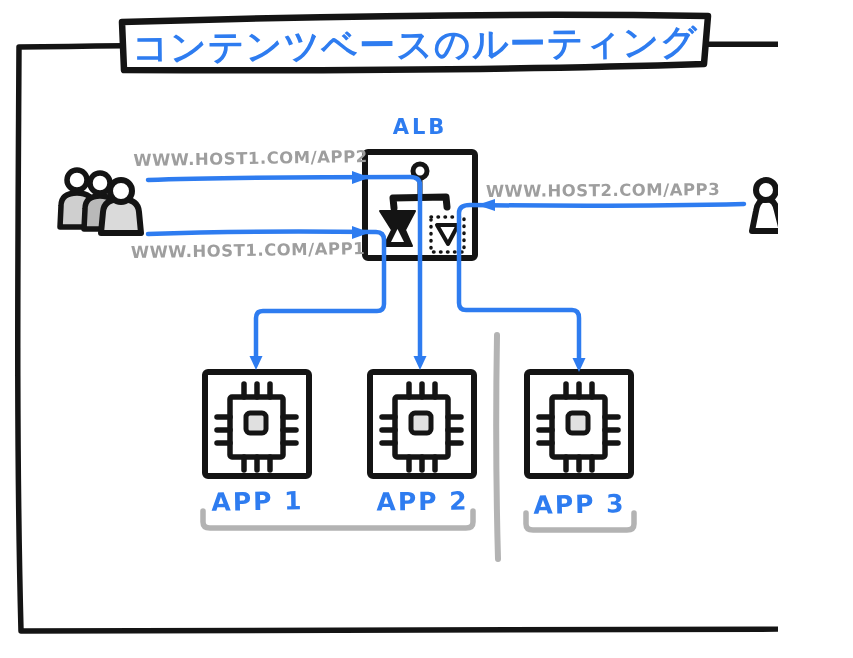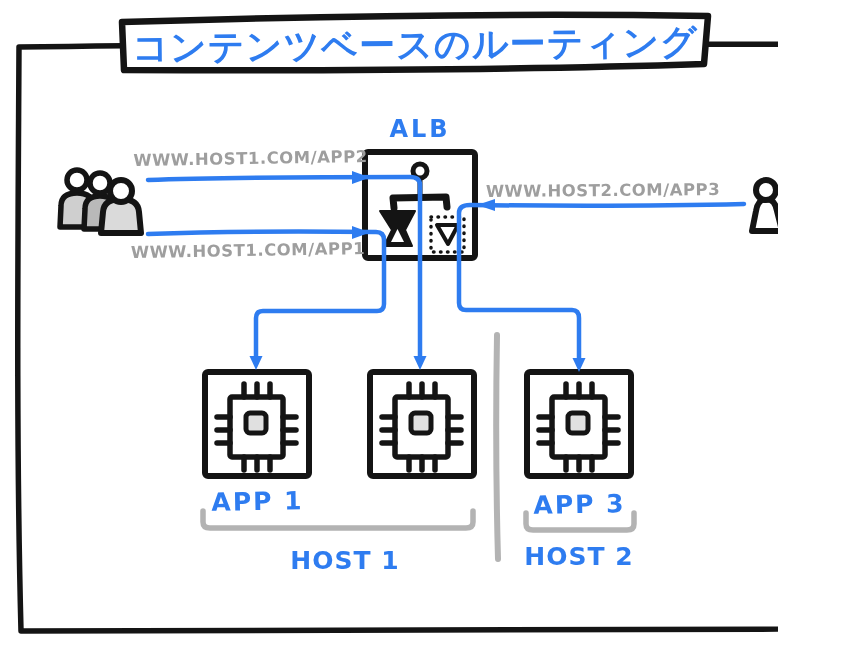--- a/index.html
+++ b/index.html
@@ -19,21 +19,21 @@
   }
   .title-text{
     color:#2e7cf0;
     font-size:36px;
     font-weight:600;
     letter-spacing:1px;
     transform:rotate(-0.6deg);
   }
   .alb-text{
     color:#2e7cf0;
-    font-size:24px;
+    font-size:21px;
     font-weight:bold;
     letter-spacing:3px;
   }
   .url-text{
     color:#9e9e9e;
     font-size:16.5px;
     font-weight:bold;
     letter-spacing:0.5px;
   }
   .app-text{
@@ -143,20 +143,19 @@
   <div class="lbl alb-text" style="left:385px;top:115px;width:70px;">ALB</div>
 
   <div class="lbl url-text" style="left:133px;top:149px;width:235px;transform:rotate(-1deg);">WWW.HOST1.COM/APP2</div>
 
   <div class="lbl url-text" style="left:128px;top:241px;width:240px;transform:rotate(-1deg);">WWW.HOST1.COM/APP1</div>
 
   <div class="lbl url-text" style="left:483px;top:181px;width:240px;transform:rotate(-0.5deg);">WWW.HOST2.COM/APP3</div>
 
   <div class="lbl app-text" style="left:205px;top:487px;width:105px;transform:rotate(-1deg);">APP 1</div>
 
+  <div class="lbl app-text" style="left:370px;top:487px;width:105px;transform:rotate(-0.5deg);">APP 2</div>
 
   <div class="lbl app-text" style="left:527px;top:490px;width:105px;transform:rotate(-1deg);">APP 3</div>
 
-  <div class="lbl host-text" style="left:290px;top:546px;width:110px;">HOST 1</div>
 
-  <div class="lbl host-text" style="left:524px;top:542px;width:110px;">HOST 2</div>
 
 </div>
 
 </body></html>

